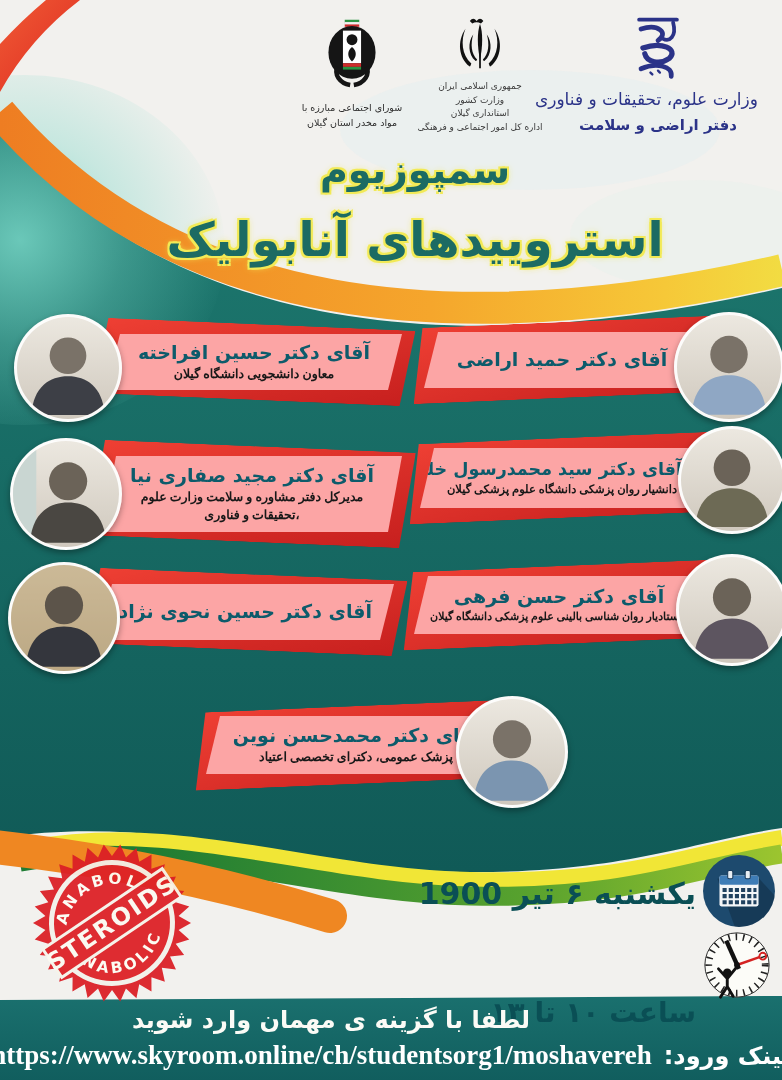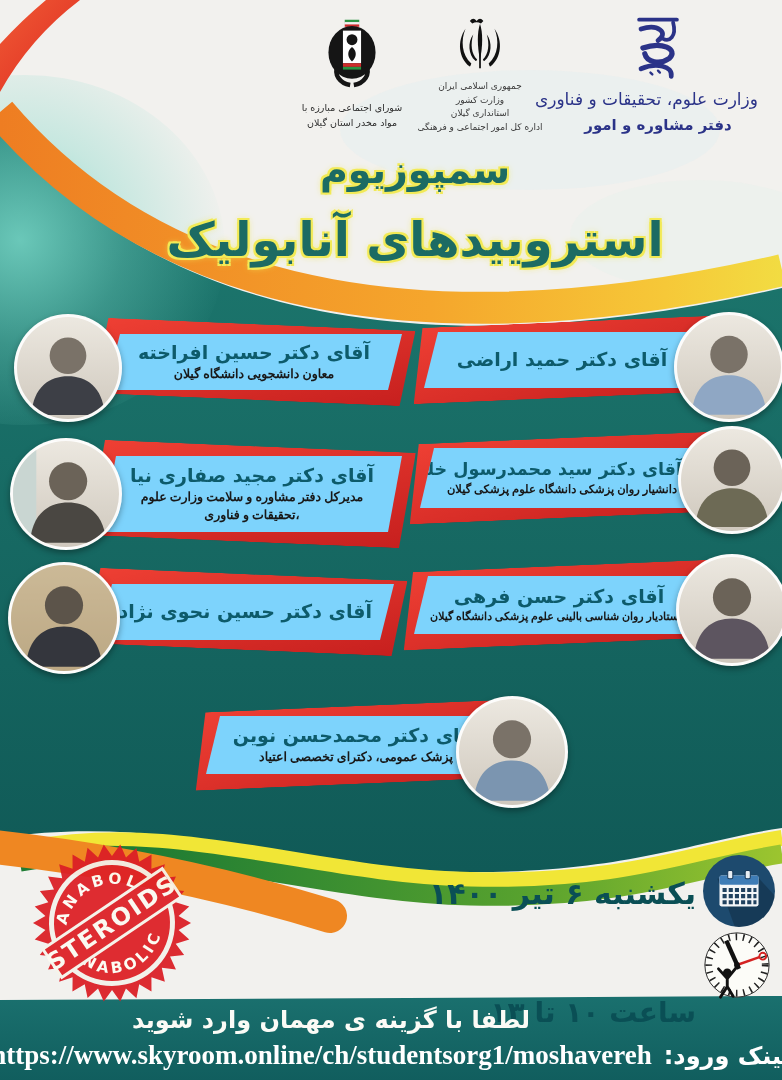--- a/index.html
+++ b/index.html
@@ -26,21 +26,21 @@
   .ph{position:absolute;border-radius:50%;overflow:hidden;z-index:6;
       border:3px solid rgba(255,255,255,.9);background:linear-gradient(#ece8e0,#cfc8bd);
       box-shadow:0 3px 6px rgba(0,0,0,.35);}
   .ph svg{display:block;width:100%;height:100%;}
   .bn{position:absolute;z-index:5;}
   .bn .r{position:absolute;left:-12px;right:-12px;top:-10px;bottom:-10px;
          background:linear-gradient(165deg,#ef4034,#c61f1e);
          clip-path:polygon(4% 0,100% 0,96% 100%,0 100%);
          transform:rotate(-2.4deg);filter:drop-shadow(3px 4px 3px rgba(0,0,0,.35));}
   .sp.left .bn .r{transform:rotate(2.4deg);}
-  .bn .w{position:relative;height:100%;background:#7dd3fc;
+  .bn .w{position:relative;height:100%;background:#fca5a5;
          clip-path:polygon(14px 0,100% 0,calc(100% - 14px) 100%,0 100%);
          display:flex;flex-direction:column;justify-content:center;text-align:center;padding:18px 22px;box-sizing:border-box;}
   .bn .name{font-size:19px;font-weight:bold;color:#0d5b6b;white-space:nowrap;line-height:1.25;}
   .bn .role{font-size:12.5px;font-weight:bold;color:#181818;white-space:nowrap;line-height:1.45;font-family:Liberation Serif, serif;}
   .sp4 .name{font-size:17.5px;} .sp4 .role{font-size:11.5px;}
   .sp6 .role{font-size:11px;}
   
   .sched{position:absolute;z-index:4;right:86px;text-align:right;direction:rtl;color:#0a4f55;font-weight:bold;}
   .date{top:876px;font-size:30px;}
   .time{top:996px;font-size:28px;}
@@ -154,21 +154,21 @@
         <path d="M10,6 h40" stroke-width="4"></path>
         <path d="M12,16 C 30,10 42,20 30,28" stroke-width="5"></path>
         <path d="M46,9 C 50,24 42,30 35,26" stroke-width="4"></path>
         <path d="M14,36 C 34,29 52,37 42,47 C 32,54 18,51 16,42" stroke-width="5.5"></path>
         <path d="M12,58 C 28,51 46,55 44,66" stroke-width="5"></path>
         <path d="M22,62 l2,2 M30,60 l2,2" stroke-width="2.5"></path>
       </g>
     </svg>
     <div class="cap">
       <div class="b1" dir="rtl">وزارت علوم، تحقیقات و فناوری</div>
-      <div class="b2" dir="rtl">دفتر مشاوره و امور</div>
+      <div class="b2" dir="rtl">دفتر اراضی و سلامت</div>
     </div>
   </div>
 
   <div class="title">
     <div class="t1" dir="rtl">سمپوزیوم</div>
     <div class="t2" dir="rtl">استروییدهای آنابولیک</div>
   </div>
 
   <div class="sp left">
     <div class="bn" style="left:106px;top:334px;width:296px;height:56px;">
@@ -312,21 +312,21 @@
         </clipPath>
       </defs>
     <circle r="35" fill="#1d4a6e"></circle>
     <path d="M -21,-12 L 16,-16 L 36,6 A 35 35 0 0 1 -4,35 Z" fill="rgba(8,22,38,.3)" clip-path="url(#ccal)"></path>
     <rect x="-19" y="-15" width="38" height="30" rx="2" fill="#f4f6f8"></rect>
     <rect x="-19" y="-15" width="38" height="9" rx="2" fill="#3e7cb6"></rect>
     <rect x="-11" y="-20" width="5" height="8" rx="1.5" fill="#e8eef4" stroke="#16385a" stroke-width="1"></rect>
     <rect x="6" y="-20" width="5" height="8" rx="1.5" fill="#e8eef4" stroke="#16385a" stroke-width="1"></rect>
     <path fill="#20415f" d="M-16,-3h4v4h-4z M-10,-3h4v4h-4z M-4,-3h4v4h-4z M2,-3h4v4h-4z M8,-3h4v4h-4z M14,-3h3v4h-3z M-16,3h4v4h-4z M-10,3h4v4h-4z M-4,3h4v4h-4z M2,3h4v4h-4z M8,3h4v4h-4z M14,3h3v4h-3z M-16,9h4v4h-4z M-10,9h4v4h-4z M-4,9h4v4h-4z M2,9h4v4h-4z M8,9h4v4h-4z M14,9h3v4h-3z"></path>
   </svg>
-  <div class="sched date">یکشنبه ۶ تیر ۱۴۰۰</div>
+  <div class="sched date">یکشنبه ۶ تیر 1900</div>
 
   <svg class="icon" style="right:8px;top:928px;" width="74" height="74" viewBox="-38 -38 76 76">
     <circle r="33" fill="#fcfcf8" stroke="#2a2a2a" stroke-width="1"></circle>
     <circle r="29" fill="none" stroke="#222" stroke-dasharray="1.6 5.9" stroke-width="7"></circle>
     <line x1="2" y1="4" x2="-11" y2="-25" stroke="#111" stroke-width="4.5"></line>
     <line x1="0" y1="0" x2="23" y2="-8" stroke="#d42222" stroke-width="2.5"></line>
     <circle cx="26.5" cy="-9" r="3.5" fill="none" stroke="#d42222" stroke-width="2"></circle>
     <circle r="3" fill="#111"></circle>
     <circle cx="-10" cy="8" r="4.5" fill="#111"></circle>
     <path d="M -10,12 L -10,22 M -10,22 L -17,33 M -10,22 L -4,32 M -10,14 L -1,3 M -10,14 L -19,4" stroke="#111" stroke-width="3" fill="none" stroke-linecap="round"></path>

